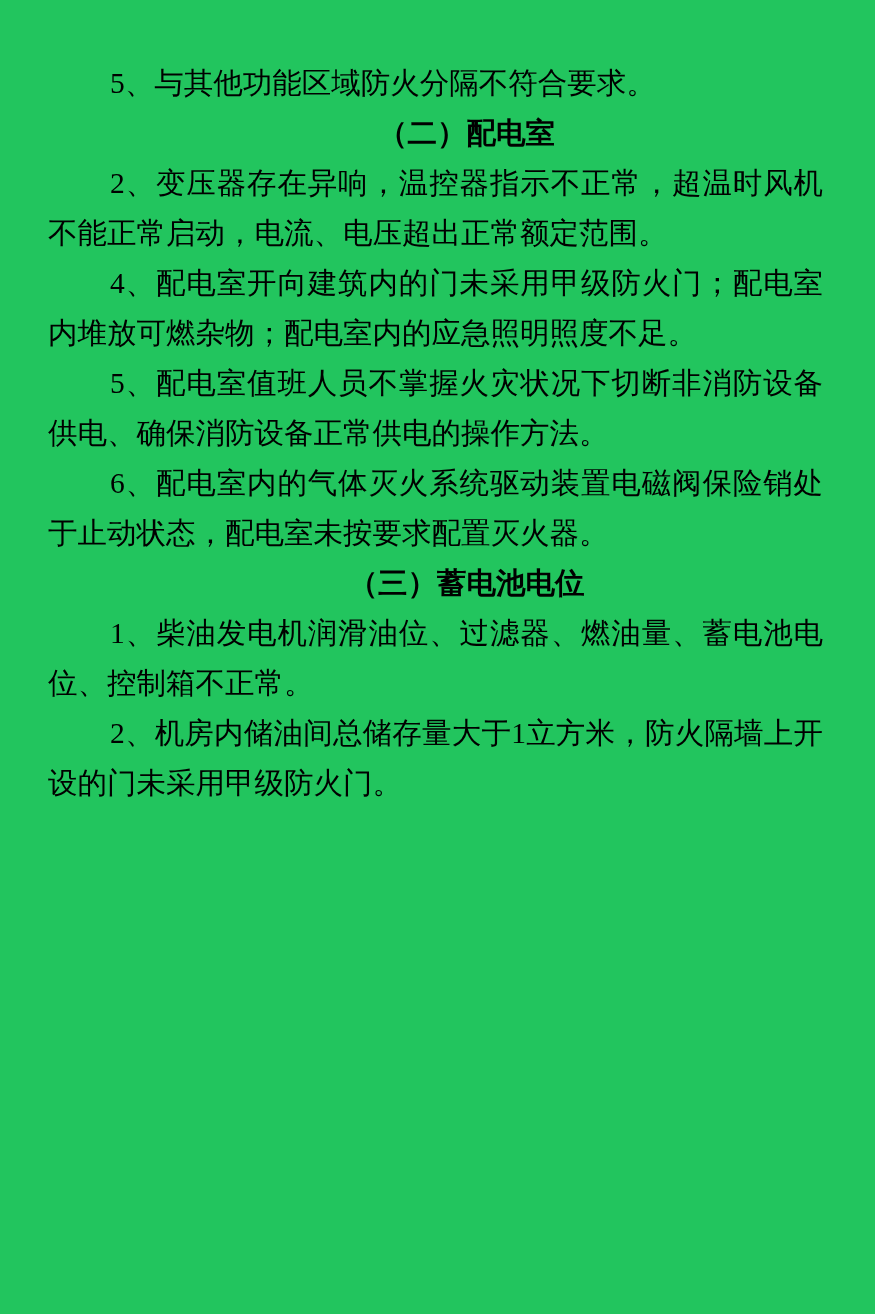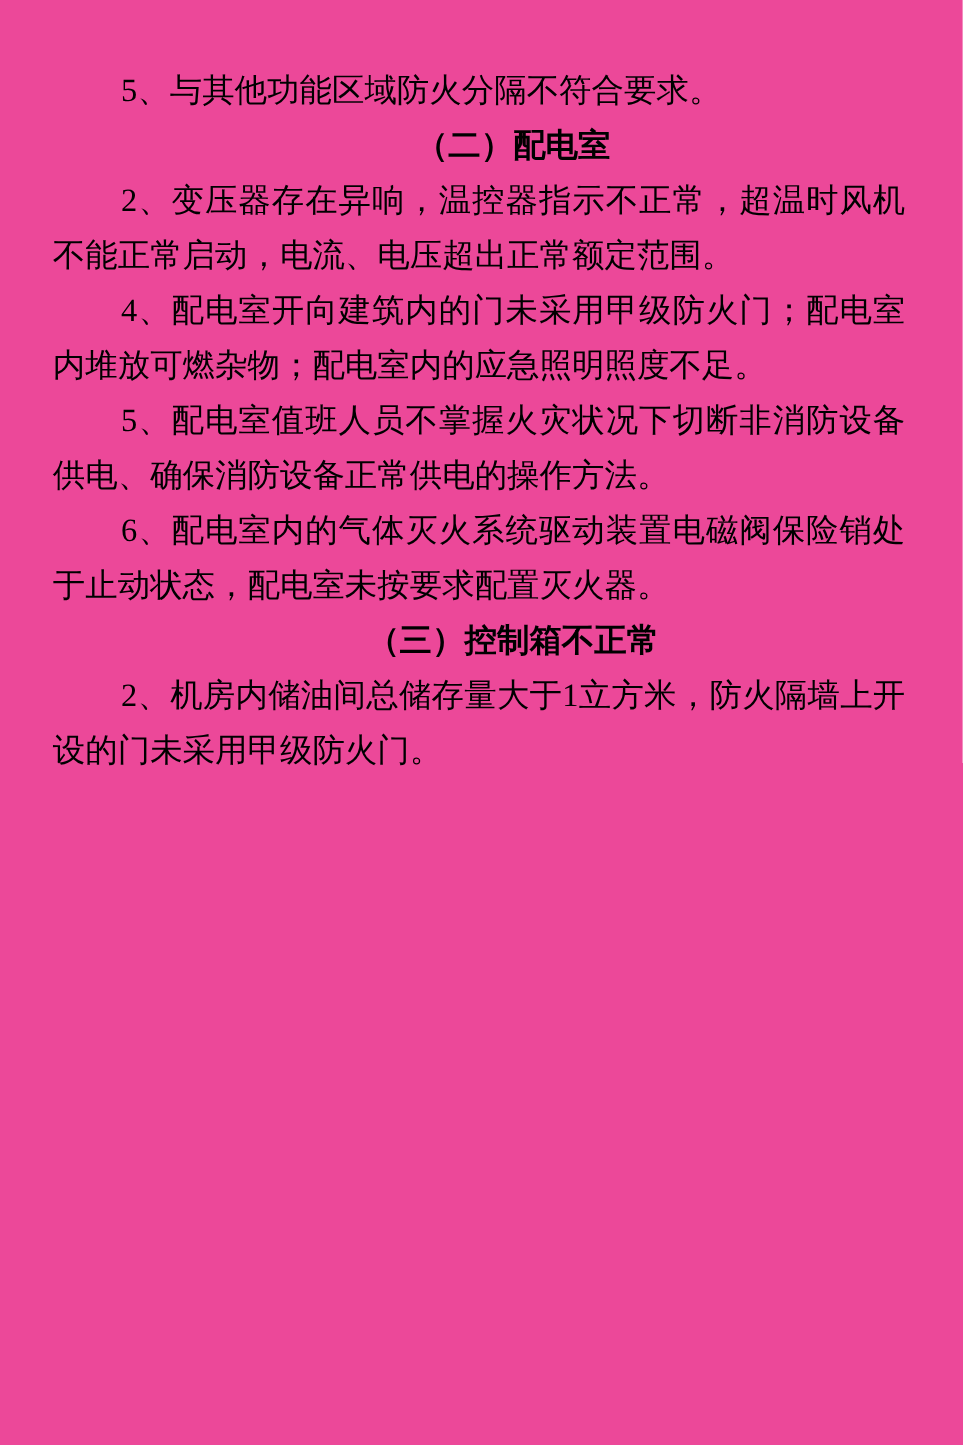--- a/index.html
+++ b/index.html
@@ -11,21 +11,21 @@
     width: 875px;
     height: 1314px;
     overflow: hidden;
     font-family: "Liberation Sans", sans-serif;
     color: #000000;
   }
   .page {
     box-sizing: border-box;
     width: 875px;
     height: 1314px;
-    background: #ec4899;
+    background: #22c55e;
     padding: 58px 52px 0 48px;
   }
   .doc-body {
     width: 775px;
   }
   .para {
     margin: 0;
     padding: 0;
     font-size: 29.5px;
     line-height: 50px;
@@ -47,16 +47,17 @@
 <body>
 
 <div class="page">
   <div class="doc-body">
       <p class="para body"><span class="latin-num">5</span>、与其他功能区域防火分隔不符合要求。</p>
       <p class="para heading">（二）配电室</p>
       <p class="para body"><span class="latin-num">2</span>、变压器存在异响，温控器指示不正常，超温时风机不能正常启动，电流、电压超出正常额定范围。</p>
       <p class="para body"><span class="latin-num">4</span>、配电室开向建筑内的门未采用甲级防火门；配电室内堆放可燃杂物；配电室内的应急照明照度不足。</p>
       <p class="para body"><span class="latin-num">5</span>、配电室值班人员不掌握火灾状况下切断非消防设备供电、确保消防设备正常供电的操作方法。</p>
       <p class="para body"><span class="latin-num">6</span>、配电室内的气体灭火系统驱动装置电磁阀保险销处于止动状态，配电室未按要求配置灭火器。</p>
-      <p class="para heading">（三）控制箱不正常</p>
+      <p class="para heading">（三）蓄电池电位</p>
+      <p class="para body"><span class="latin-num">1</span>、柴油发电机润滑油位、过滤器、燃油量、蓄电池电位、控制箱不正常。</p>
       <p class="para body"><span class="latin-num">2</span>、机房内储油间总储存量大于<span class="latin-num">1</span>立方米，防火隔墙上开设的门未采用甲级防火门。</p>
     </div>
 </div>
 
 </body></html>

